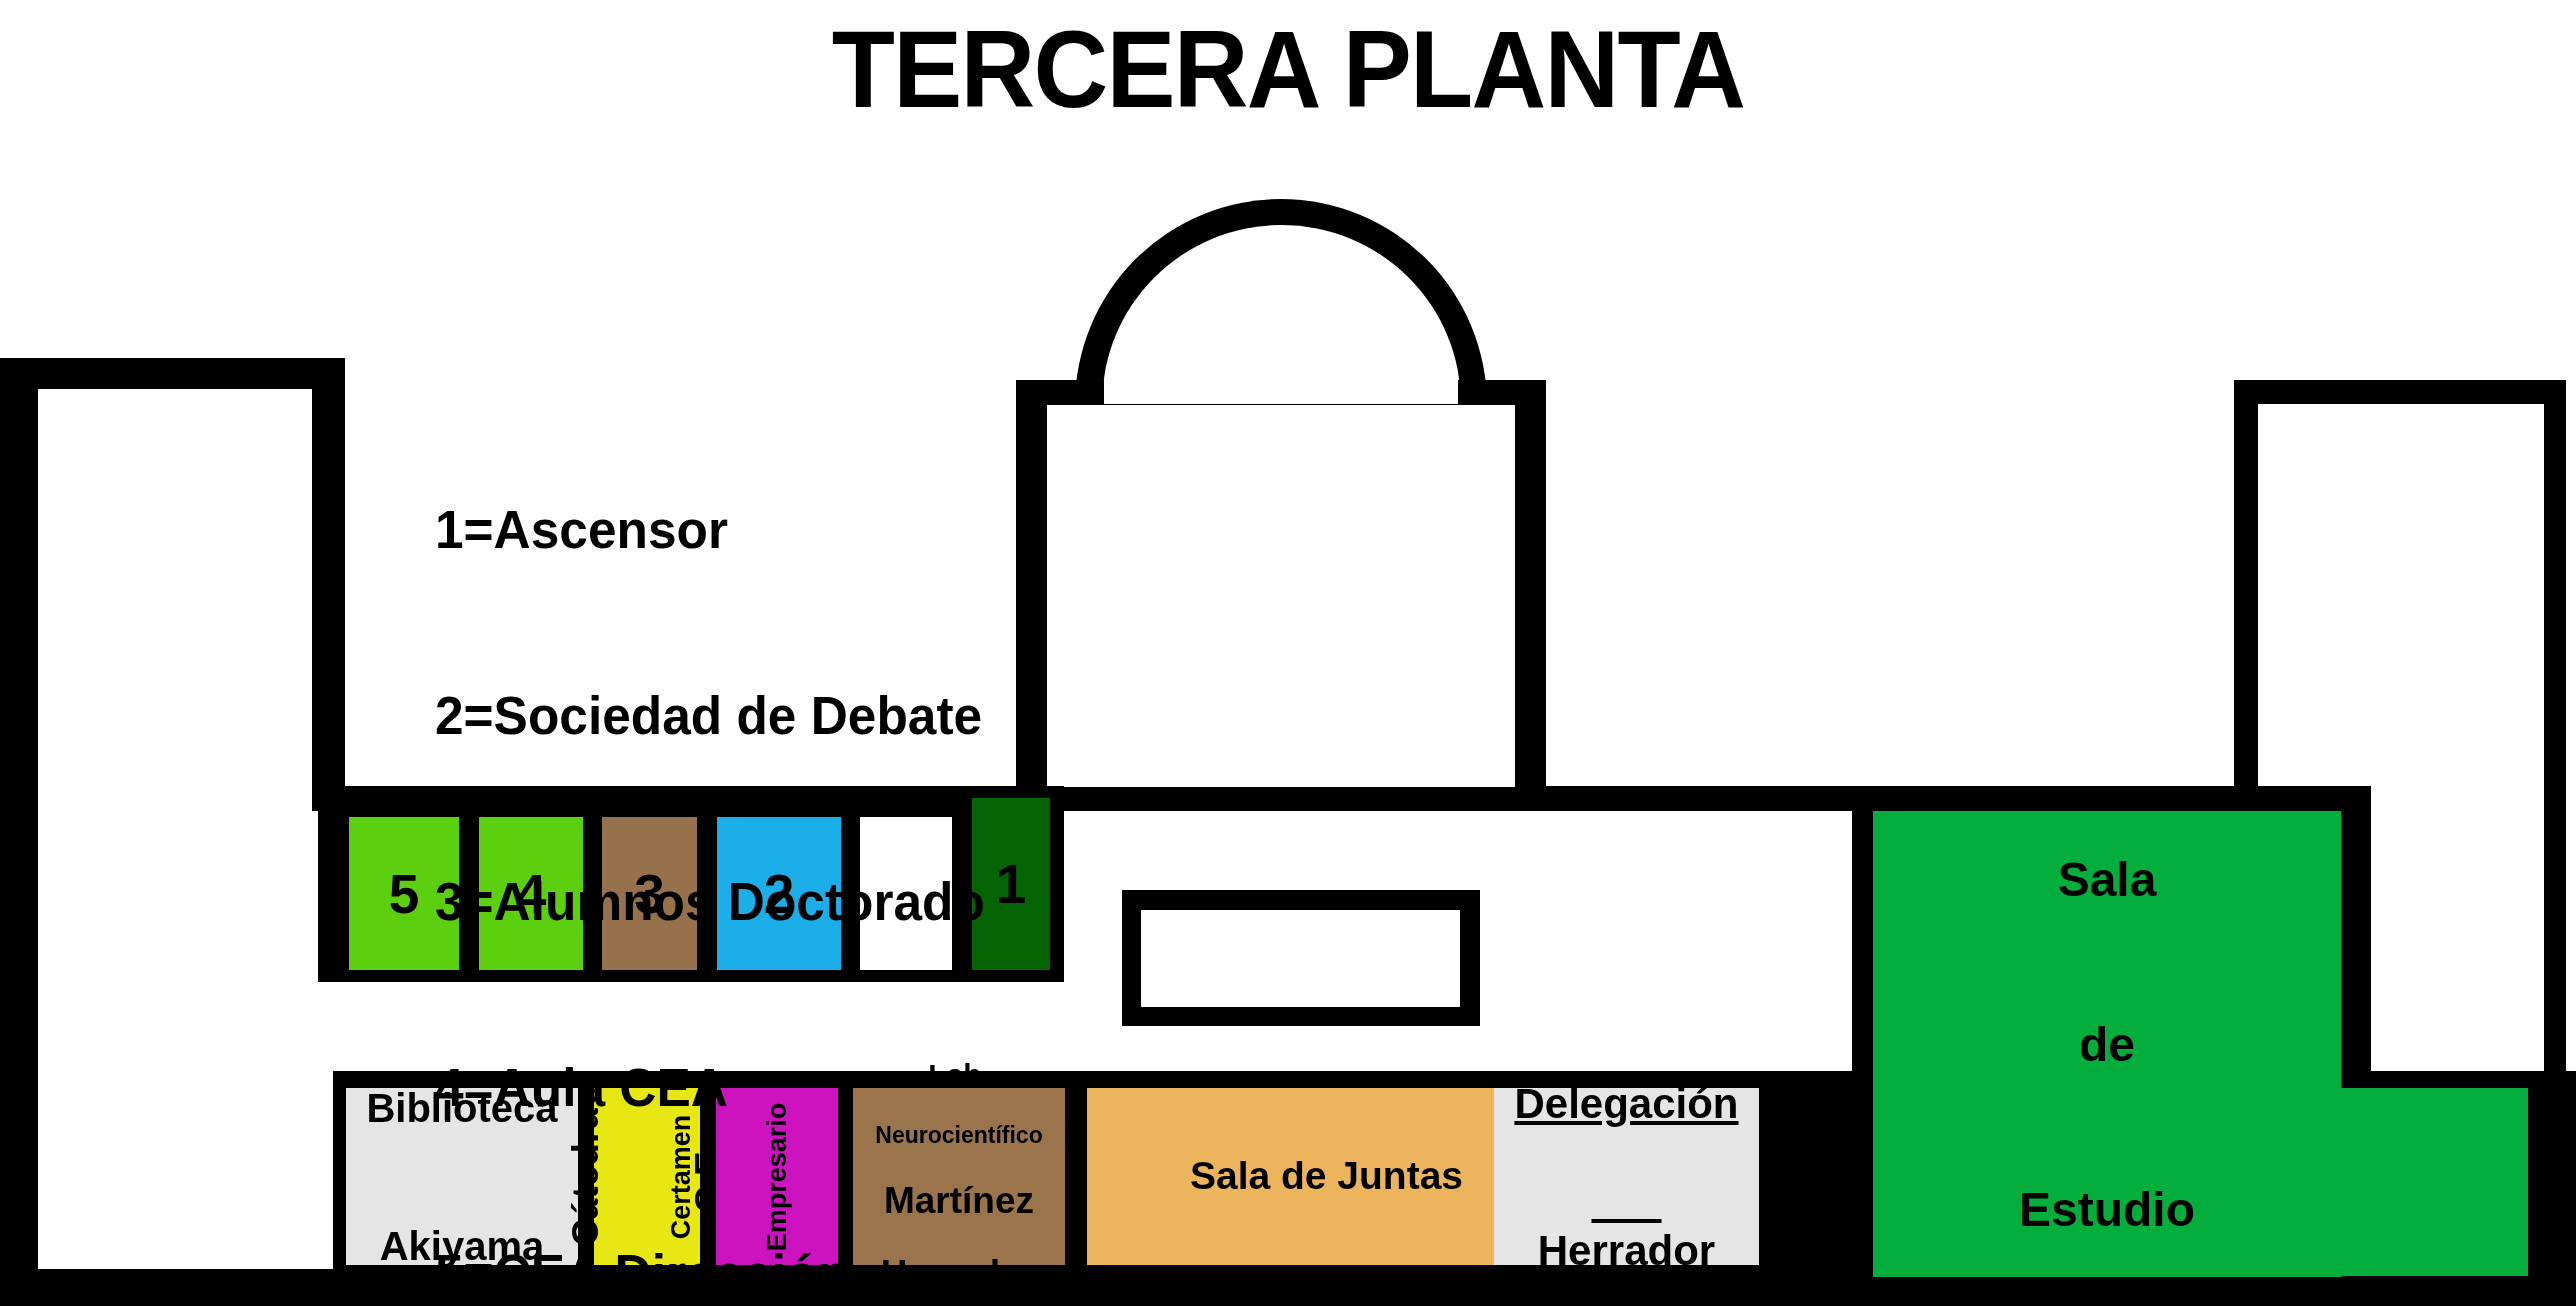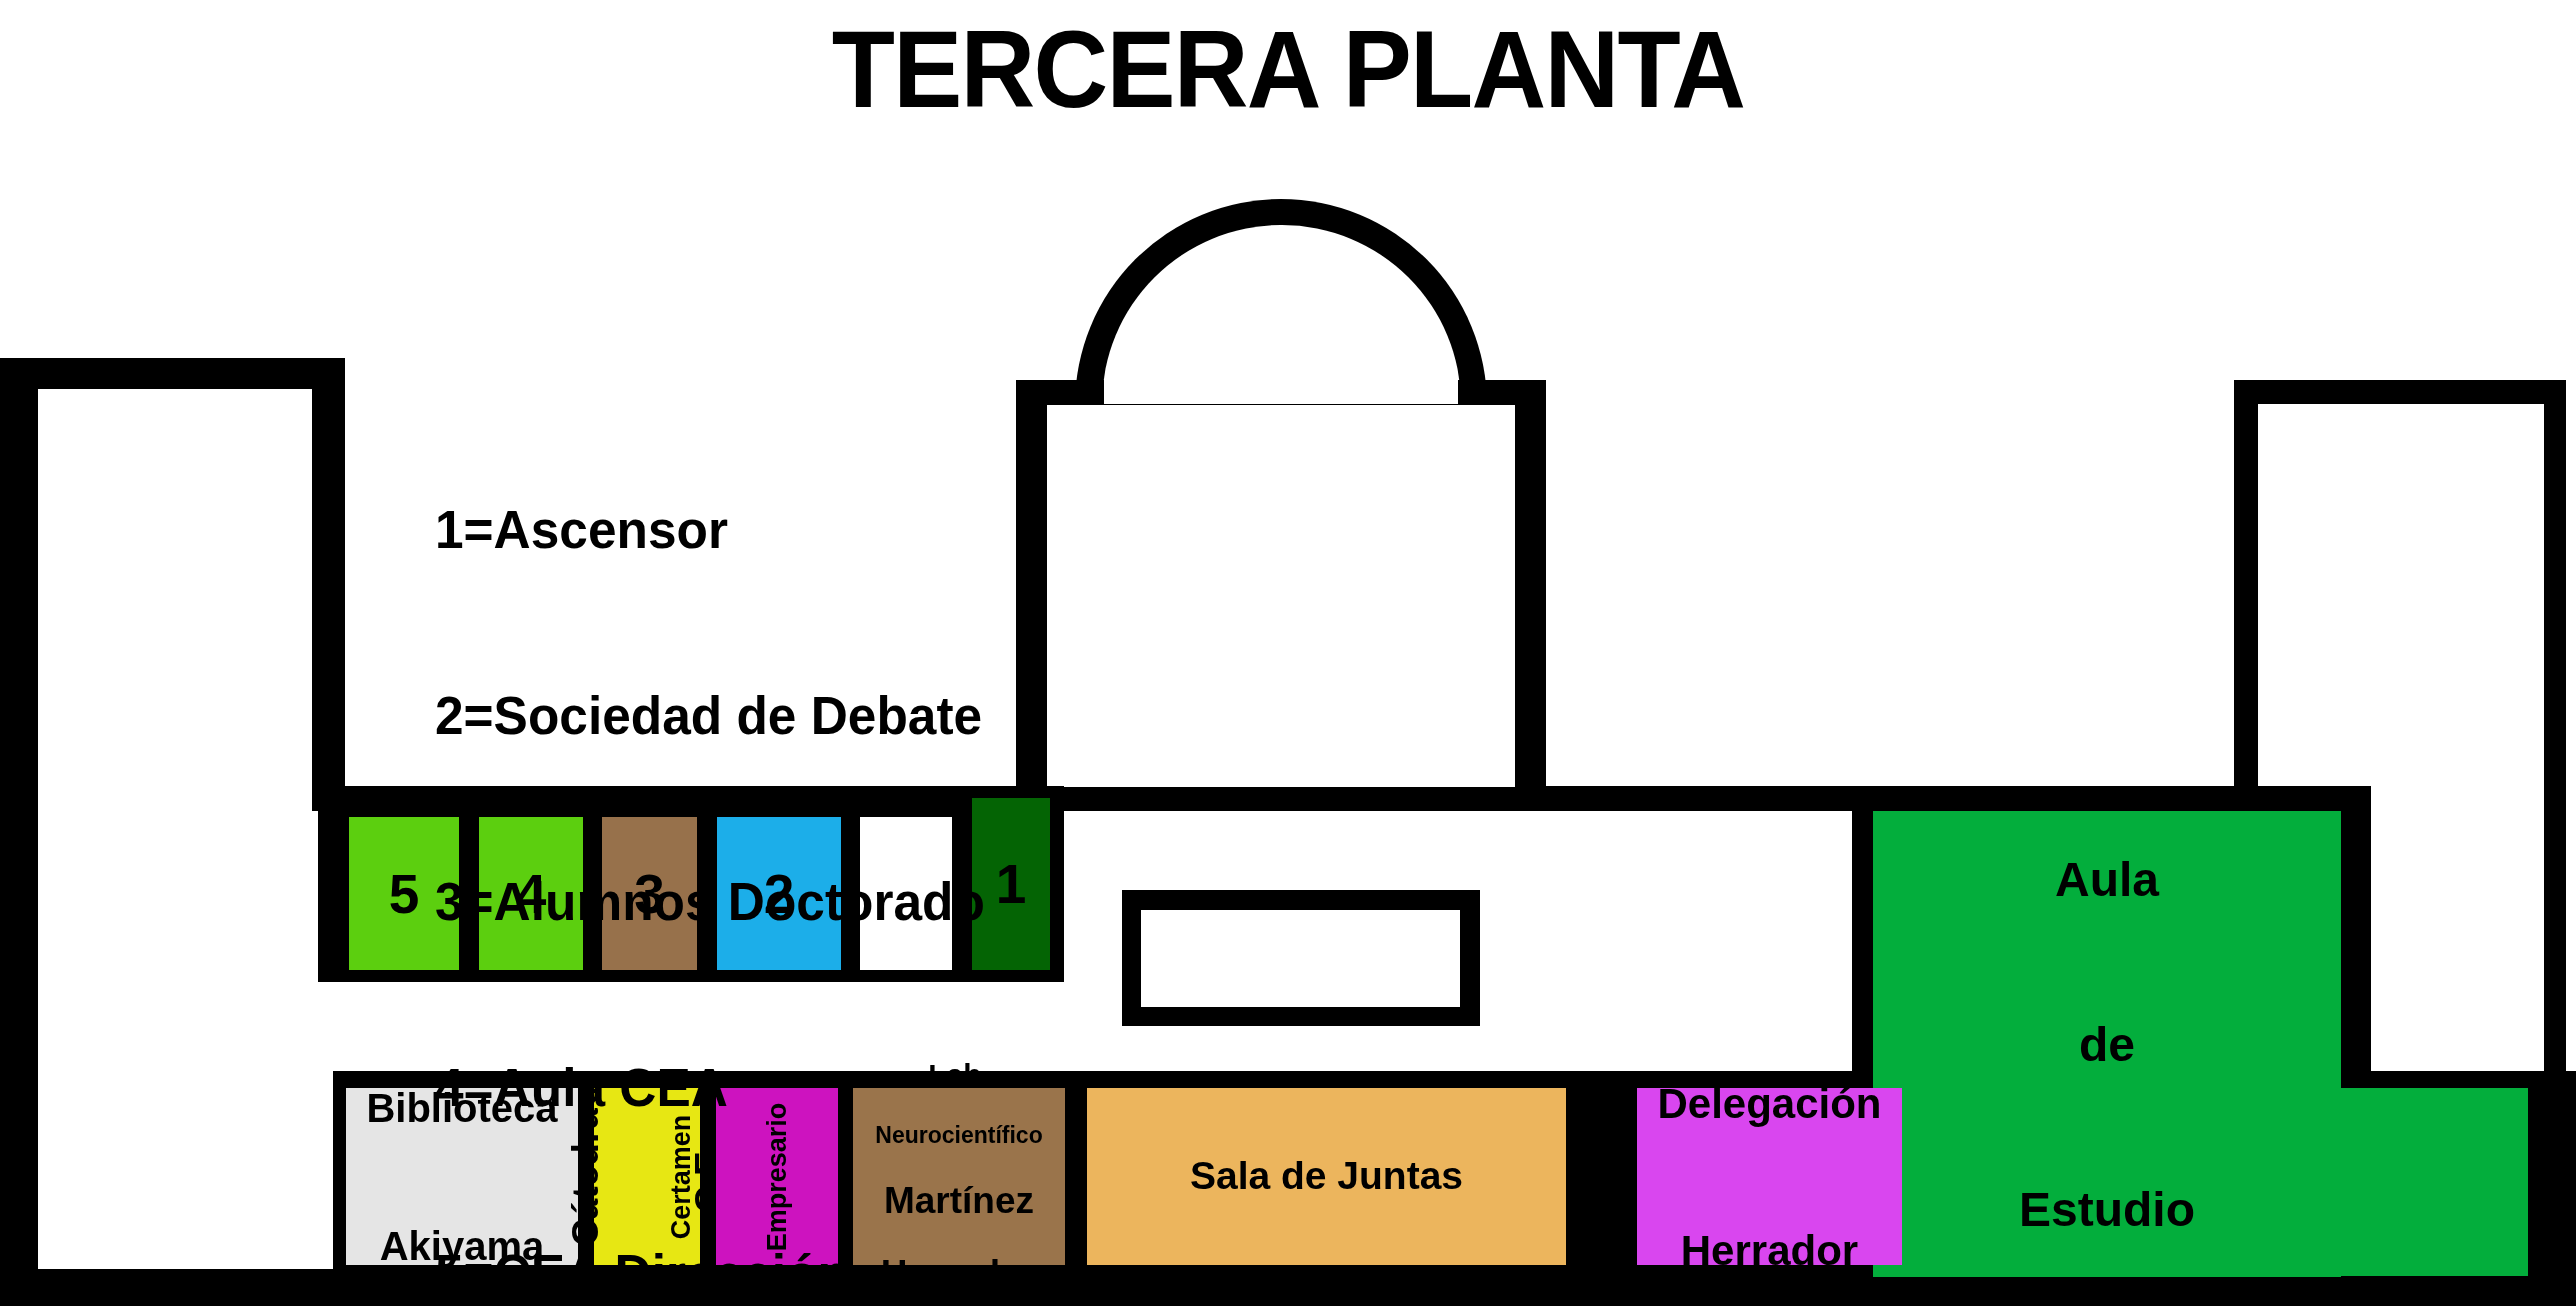--- a/index.html
+++ b/index.html
@@ -74,21 +74,21 @@
   <div class="room" style="left: 717px; top: 817px; width: 124px; height: 153px; background-color: rgb(28, 174, 233);">
     <span class="digit">2</span>
   </div>
   <div class="room" style="left:860px;top:817px;width:92px;height:153px;background:#ffffff;"></div>
   <div class="room" style="left: 972px; top: 798px; width: 78px; height: 172px; background-color: rgb(4, 100, 4);">
     <span class="digit">1</span>
   </div>
 
   <div class="room" style="left: 1873px; top: 811px; width: 468px; height: 466px; background-color: rgb(3, 174, 60);">
     <div class="lbl" style="font-size:48px;line-height:55px;">
-      <div>Aula</div>
+      <div>Sala</div>
       <div>de</div>
       <div>Estudio</div>
     </div>
   </div>
   <div class="room" style="left: 2341px; top: 1088px; width: 187px; height: 188px; background-color: rgb(3, 174, 60);"></div>
 
   <div class="room" style="left: 346px; top: 1088px; width: 232px; height: 177px; background-color: #e5e5e5;">
     <div class="lbl" style="font-size:40px;line-height:46px;">
       <div>Biblioteca</div>
       <div>Akiyama</div>
@@ -116,21 +116,21 @@
       <div style="font-size:23px;">Neurocientífico</div>
       <div style="font-size:37px;">Martínez</div>
       <div style="font-size:37px;">Herrador</div>
     </div>
   </div>
 
   <div class="room" style="left: 1087px; top: 1088px; width: 479px; height: 177px; background-color: rgb(236, 181, 93);">
     <div class="lbl" style="font-size:39px;">Sala de Juntas</div>
   </div>
 
-  <div class="room" style="left: 1637px; top: 1088px; width: 265px; height: 177px; background-color: #d946ef;">
+  <div class="room" style="left: 1494px; top: 1088px; width: 265px; height: 177px; background-color: #e5e5e5; text-decoration: underline;">
     <div class="lbl" style="font-size:42px;line-height:49px;">
       <div>Delegación</div>
       <div>Herrador</div>
     </div>
   </div>
 
   <div id="title">TERCERA PLANTA</div>
 
   <div id="legend">
     <div>1=Ascensor</div>

